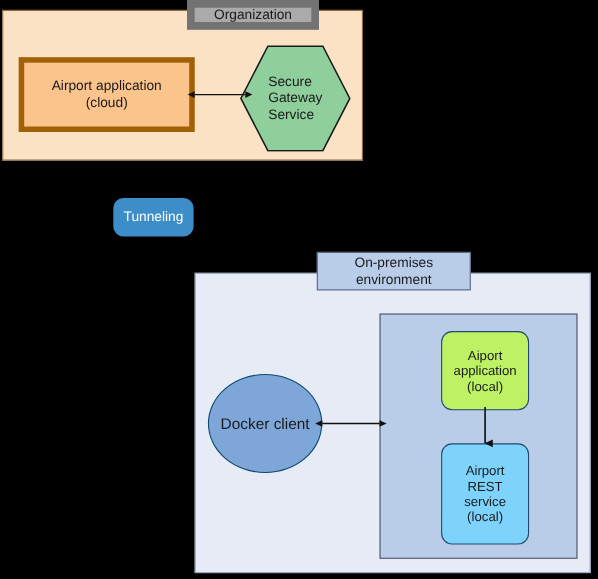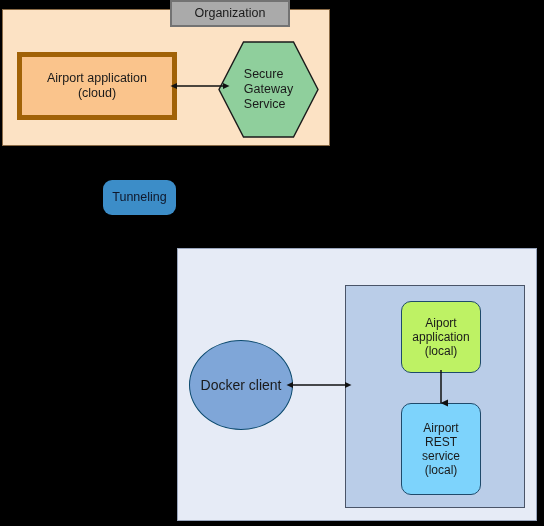--- a/index.html
+++ b/index.html
@@ -30,21 +30,21 @@
 
   
   #org-container {
     left: 2px; top: 9px; width: 328px; height: 137px;
     background: #FCE2C4;
     border: 1px solid #8a6a45;
   }
   #org-label {
     left: 170px; top: 0px; width: 120px; height: 27px;
     background: #AAAAAA;
-    border: 2px solid #737373;
+    border: 7px solid #737373;
     font-size: 12.5px;
   }
   #airport-cloud {
     left: 17px; top: 52px; width: 160px; height: 68px;
     background: #FAC48C;
     border: 5px solid #a16207;
     font-size: 12.5px;
   }
   #secure-gateway {
     left: 218px; top: 41px; width: 101px; height: 97px;
@@ -58,21 +58,21 @@
     display: flex; align-items: center; justify-content: center;
     text-align: left; white-space: pre-line;
   }
 
   
   #tunneling {
     left: 103px; top: 180px; width: 73px; height: 35px;
     background: #3C8DC8;
     border-radius: 9px;
     font-size: 12.5px;
-    color: #0f172a;
+    color: #ffffff;
   }
 
   
   #onprem-container {
     left: 177px; top: 248px; width: 360px; height: 273px;
     background: #E6EBF6;
     border: 1px solid #9aa6bd;
   }
   #onprem-label {
     left: 288px; top: 229px; width: 140px; height: 35px;
@@ -146,20 +146,22 @@
         <path d="M1,1 L7.5,4 L1,7 z" fill="#111111"></path>
       </marker>
     </defs>
     <line x1="3" y1="10" x2="49" y2="10" stroke="#111111" stroke-width="1.3" marker-start="url(#arrowL)" marker-end="url(#arrowR)"></line>
   </svg>
 
   <div class="node" id="tunneling">Tunneling</div>
 
   <div class="node" id="onprem-container"></div>
 
+  <div class="node" id="onprem-label">On-premises
+environment</div>
 
   <div class="node" id="onprem-inner"></div>
 
   <div class="node" id="aiport-local">Aiport
 application
 (local)</div>
 
   <div class="node" id="airport-rest">Airport
 REST
 service

